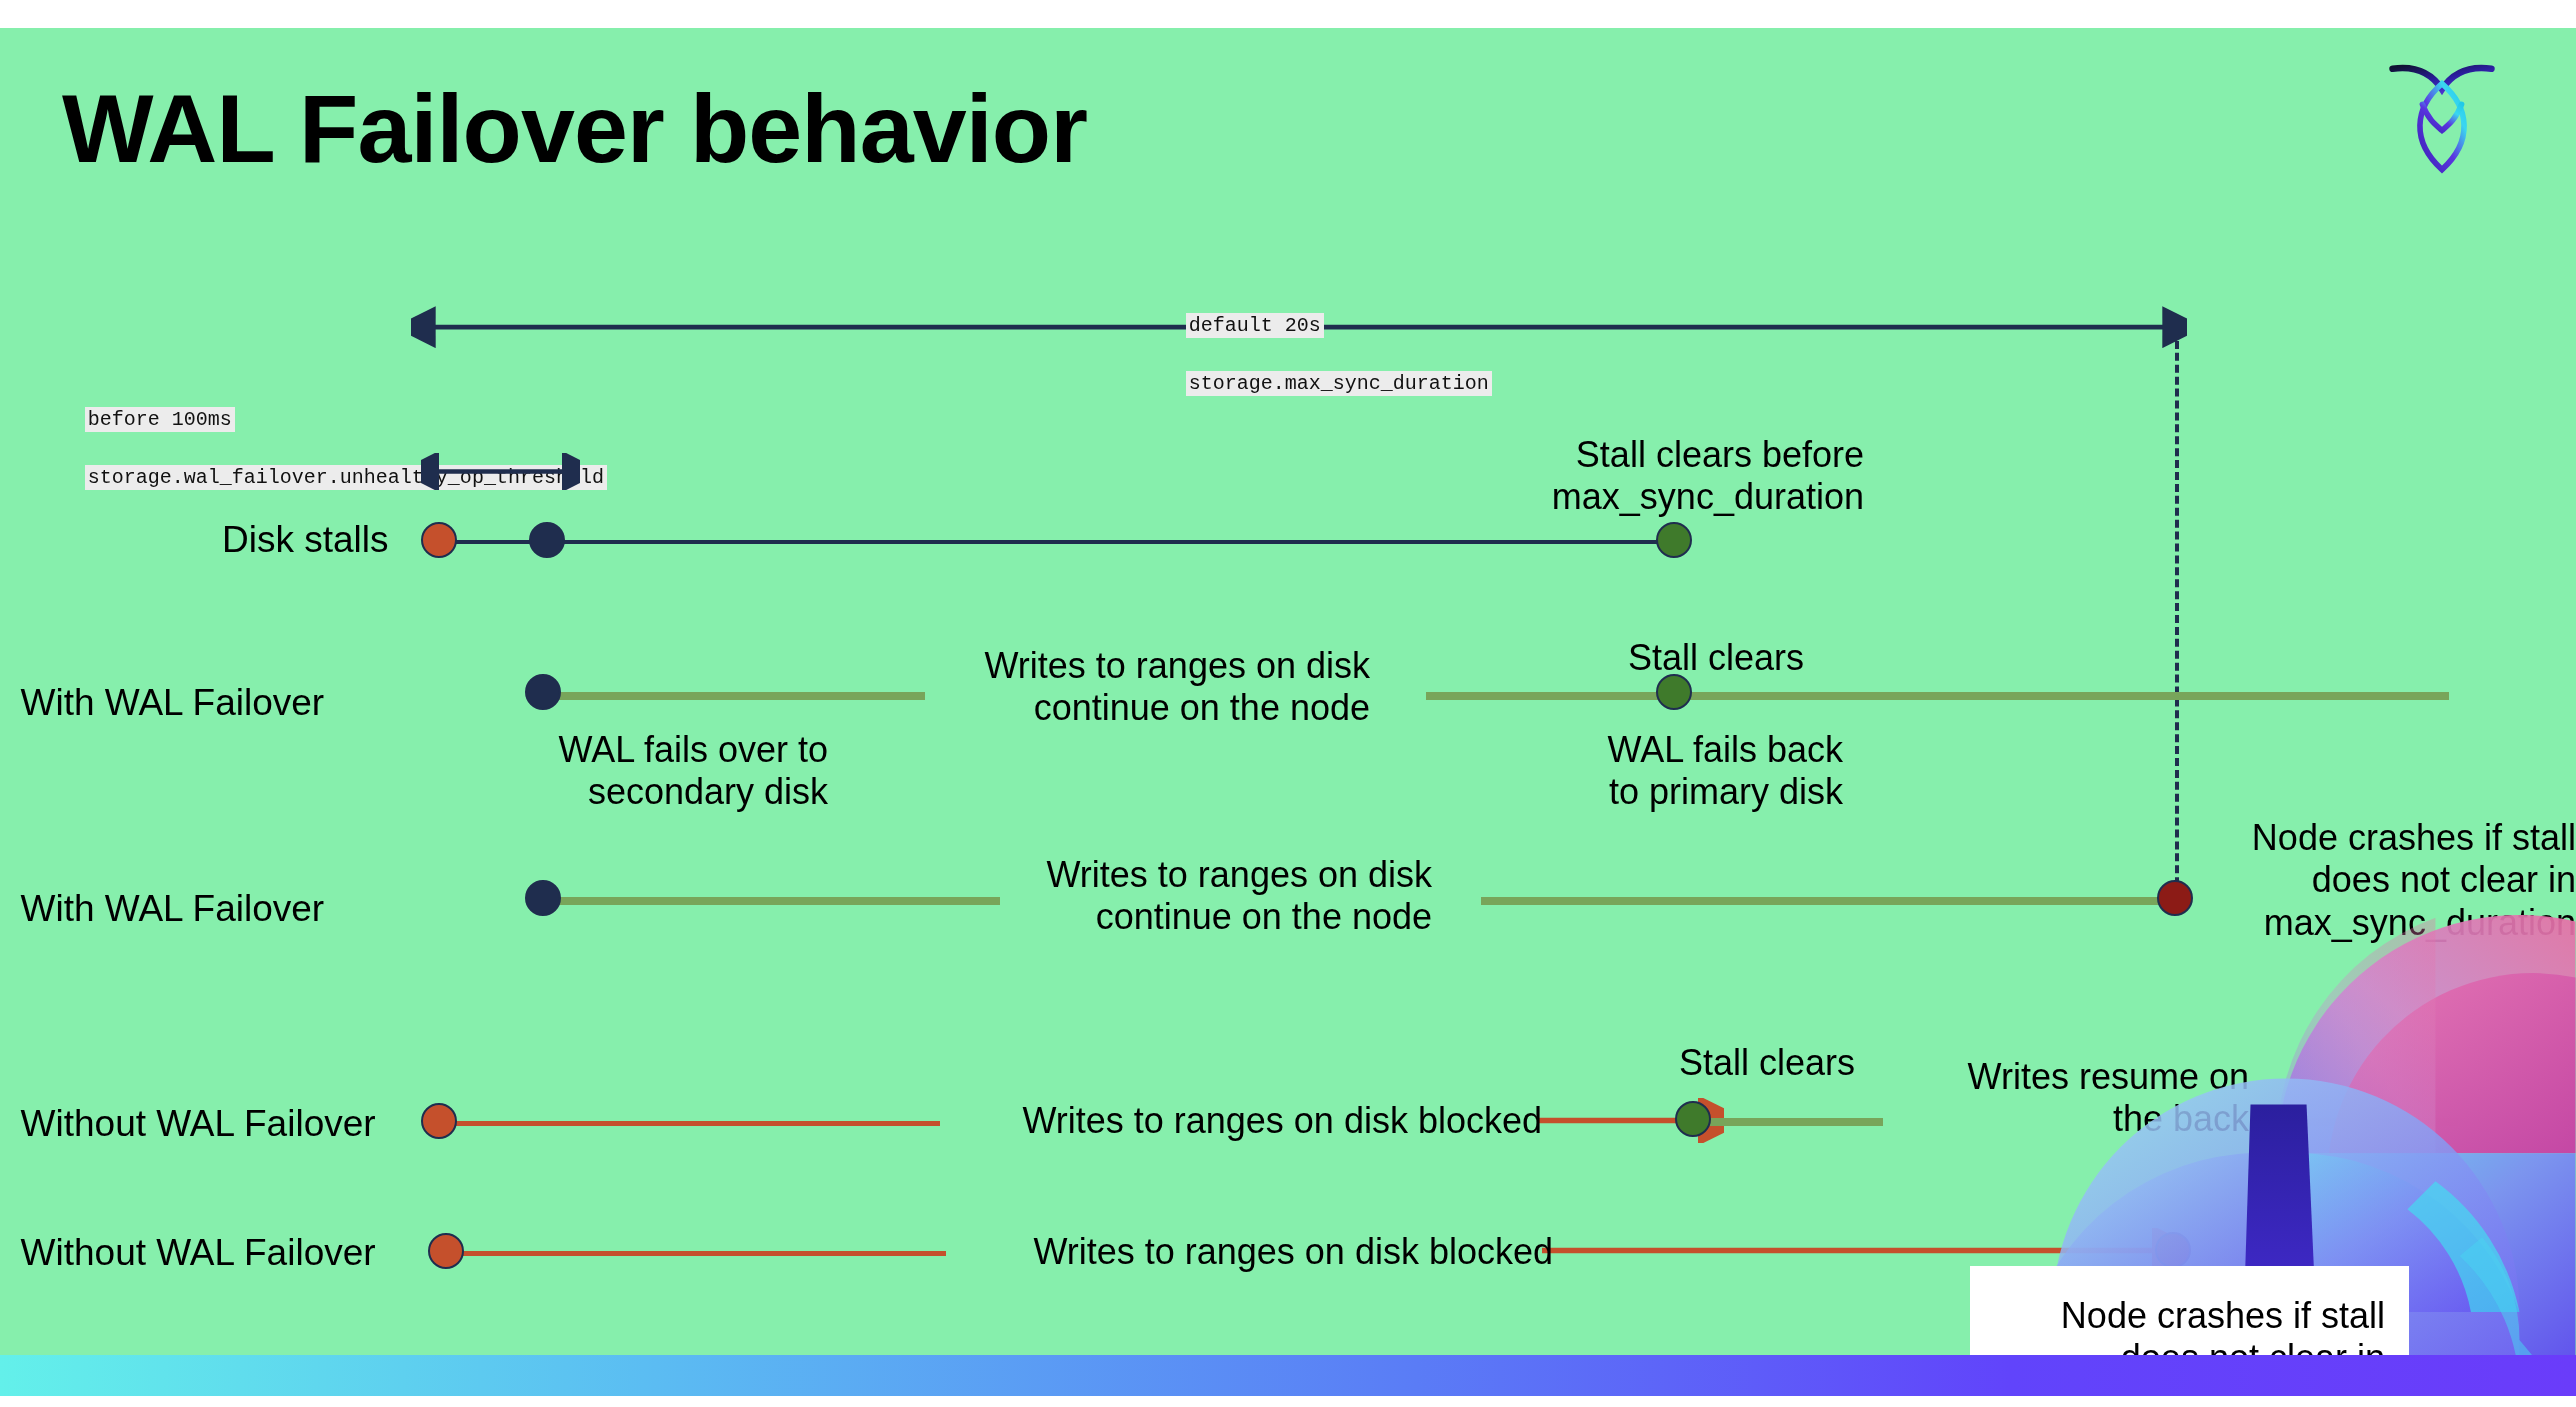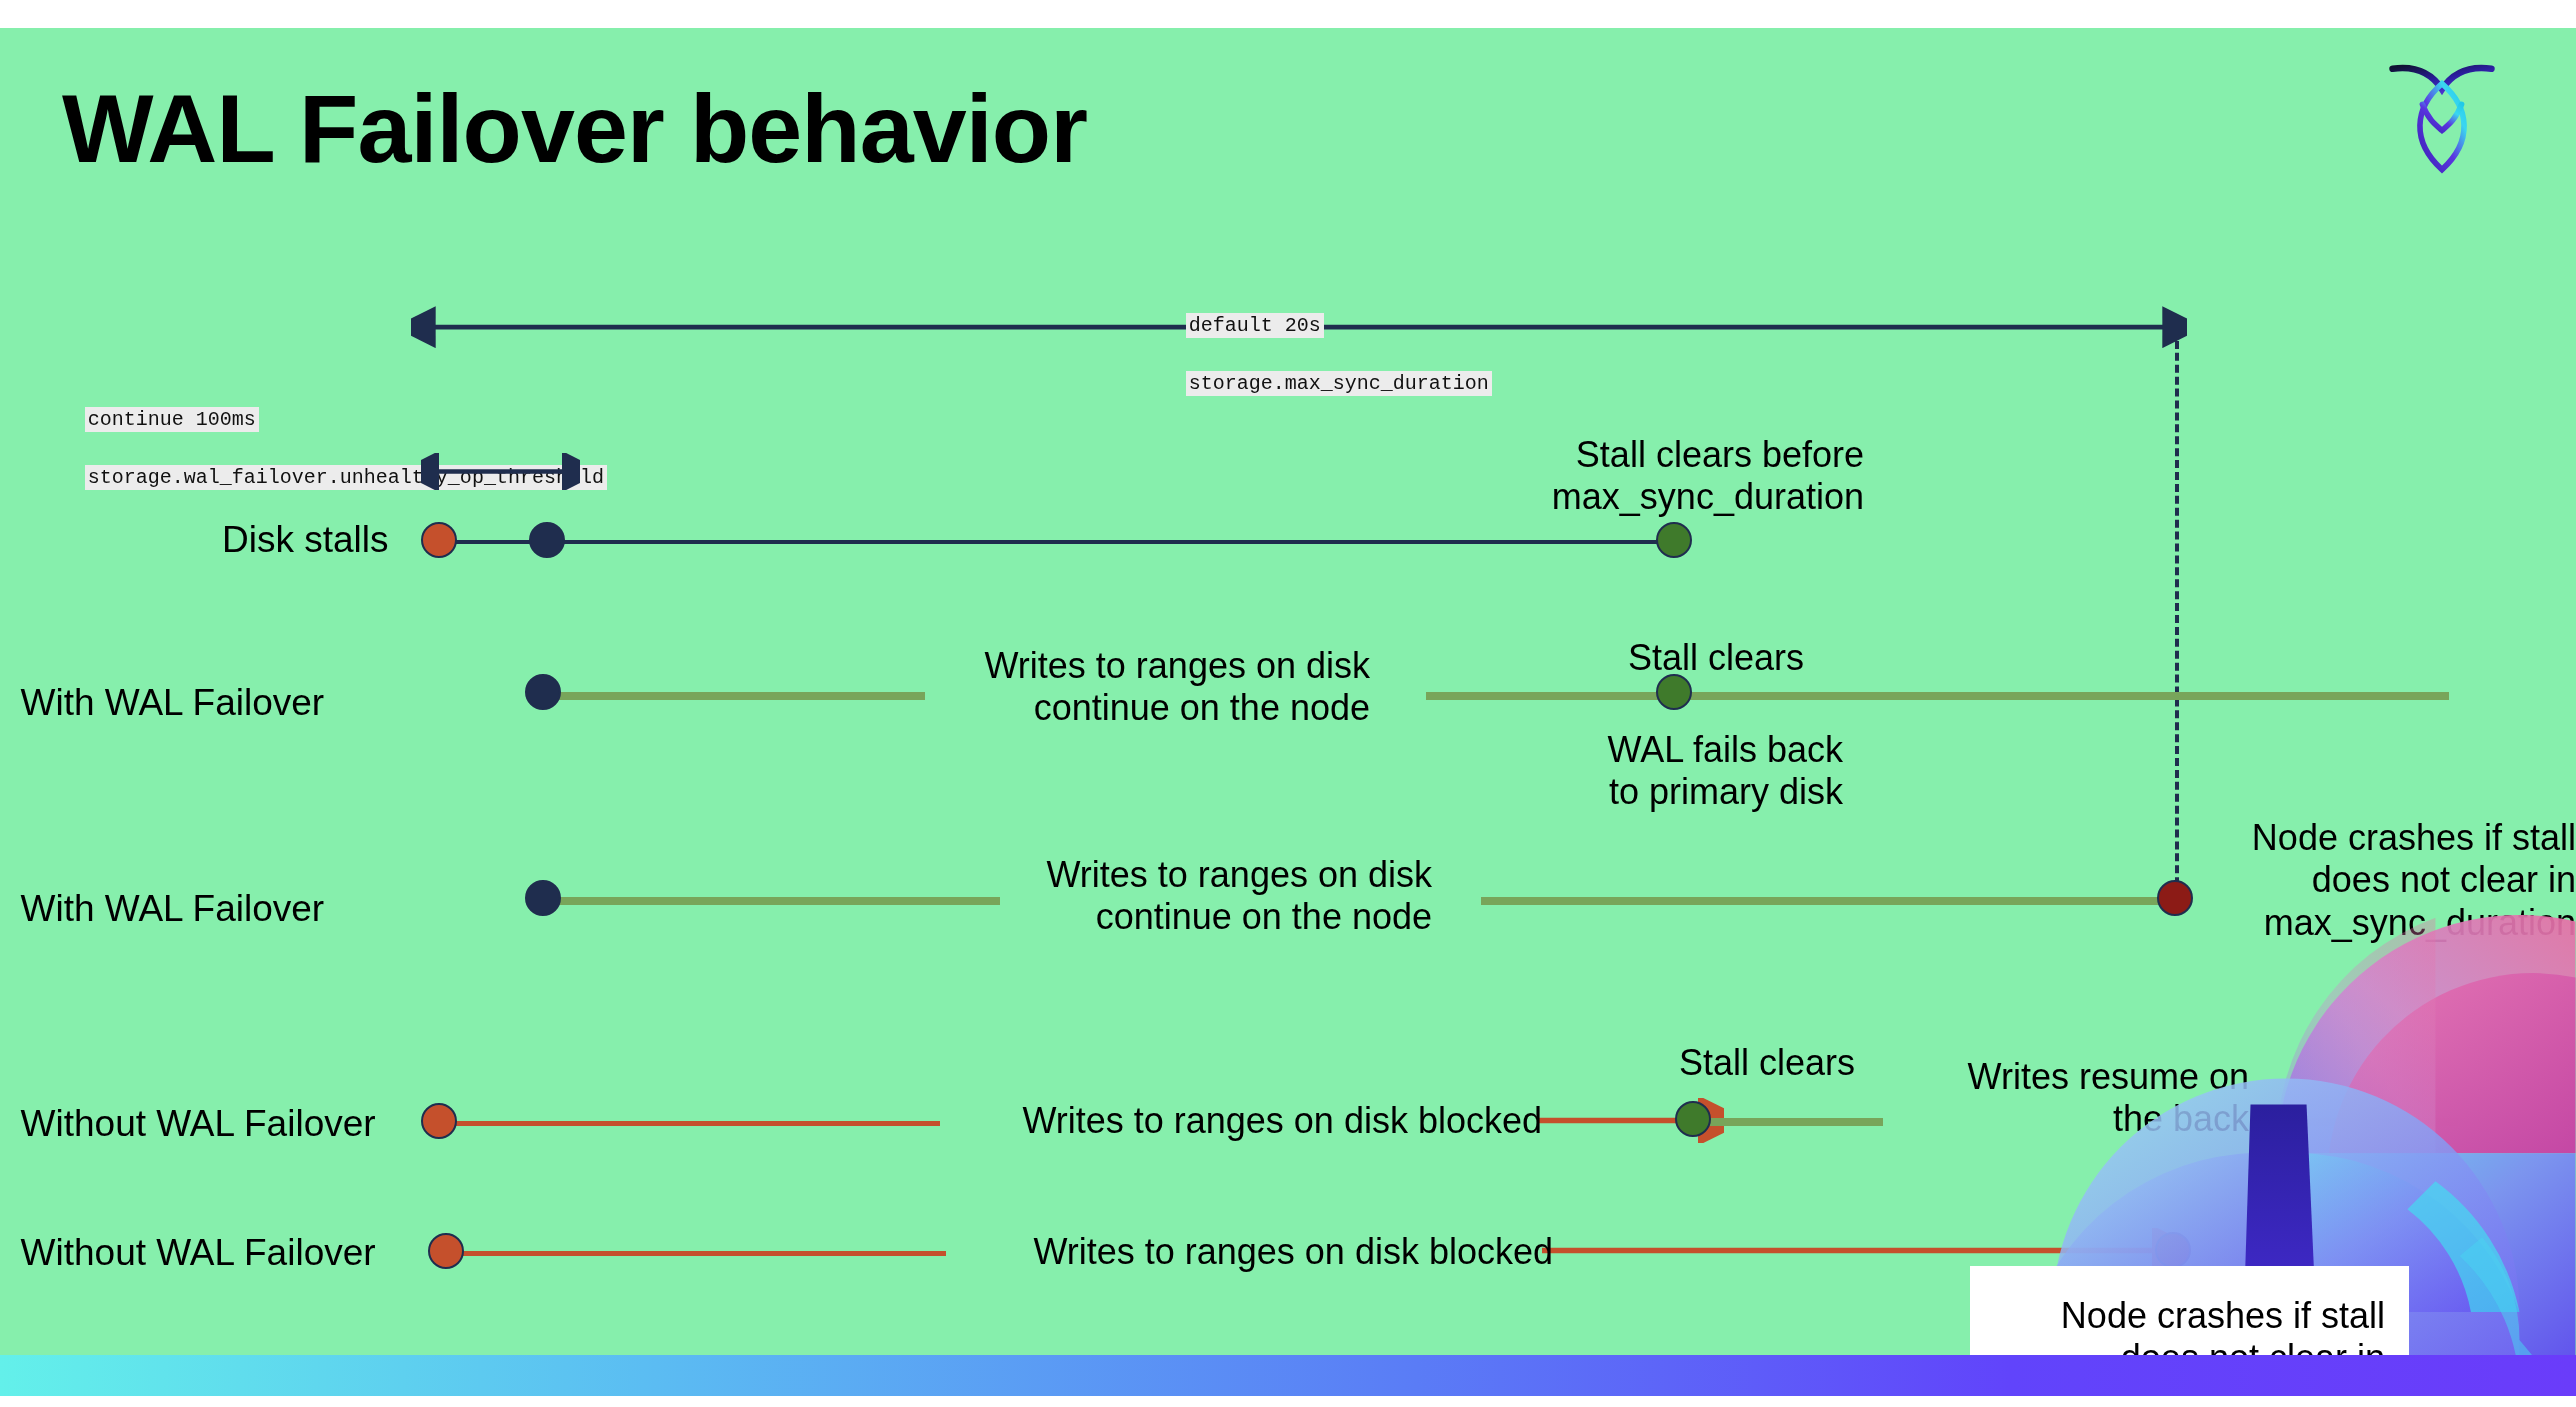--- a/index.html
+++ b/index.html
@@ -155,21 +155,21 @@
   </svg>
 
   <div class="code" style="left:1138px; top:254px;">
     <span>default 20s</span><br>
     <span>storage.max_sync_duration</span>
   </div>
 
   <div id="dashed"></div>
 
   <div class="code" style="left:37px; top:348px;">
-    <span>continue 100ms</span><br>
+    <span>before 100ms</span><br>
     <span>storage.wal_failover.unhealthy_op_threshold</span>
   </div>
 
   <svg class="arrowline" style="left:421px; top:425px; width:159px; height:37px;" viewBox="0 0 170 40">
     <line x1="14" y1="20" x2="156" y2="20" stroke="#1f2d4e" stroke-width="5" marker-start="url(#mkL)" marker-end="url(#mkR)"></line>
   </svg>
 
   <div class="rowlabel" style="left:222px; top:491px;">Disk stalls</div>
 
   <div class="hline" style="left:437px; top:512px; width:1238px; border-top:4.7px solid #1f2d4e;"></div>
@@ -185,20 +185,22 @@
 
   <div class="hline" style="left:542px; top:664px; width:383px; border-top:8.4px solid #78a55a;"></div>
   <div class="hline" style="left:1426px; top:664px; width:1023px; border-top:8.4px solid #78a55a;"></div>
 
   <div class="dot" style="left:525px; top:646px; width:36px; height:36px; background:#1f2d4e;"></div>
   <div class="dot" style="left:1656px; top:646px; width:36px; height:36px; background:#3f7a2b;"></div>
 
   <div class="label center" style="left:940px; top:617px; width:430px;">Writes to ranges on disk
 continue on the node</div>
   <div class="label center" style="left:1542px; top:609px; width:262px;">Stall clears</div>
+  <div class="label center" style="left:454px; top:701px; width:374px;">WAL fails over to
+secondary disk</div>
   <div class="label center" style="left:1501px; top:701px; width:342px;">WAL fails  back
 to primary disk</div>
 
   <div class="rowlabel" style="left:20.6px; top:860px;">With WAL Failover</div>
 
   <div class="hline" style="left:542px; top:869px; width:458px; border-top:8.4px solid #78a55a;"></div>
   <div class="hline" style="left:1481px; top:869px; width:697px; border-top:8.4px solid #78a55a;"></div>
 
   <div class="dot" style="left:525px; top:852px; width:36px; height:36px; background:#1f2d4e;"></div>
   <div class="dot" style="left:2157px; top:852px; width:36px; height:36px; background:#8c1b16;"></div>

